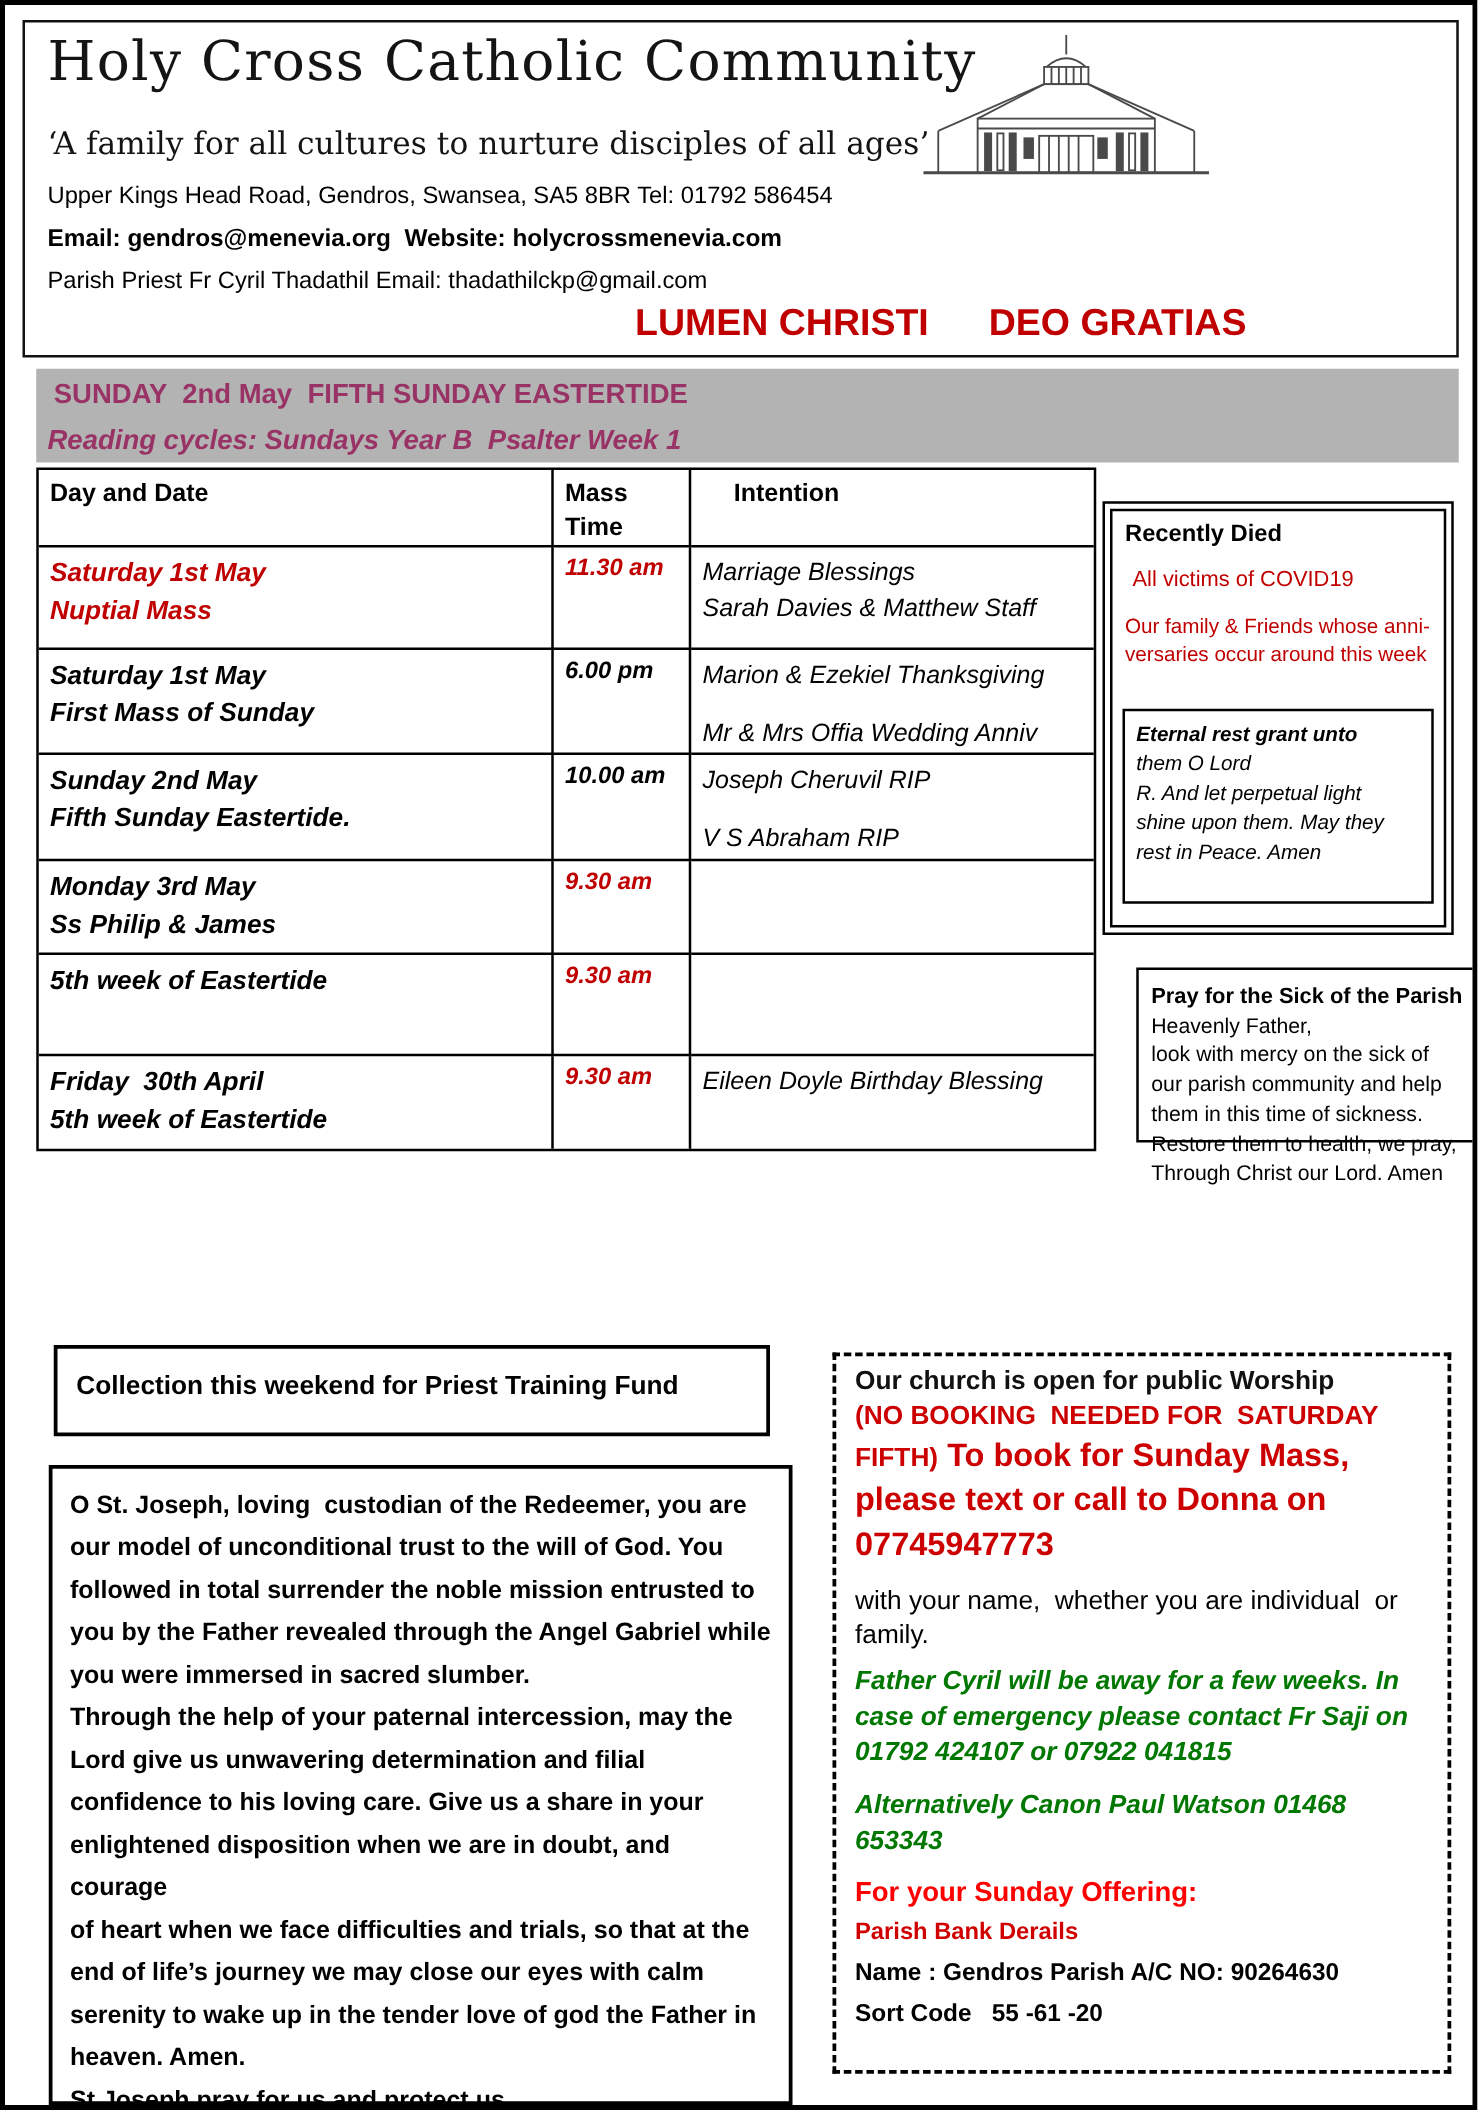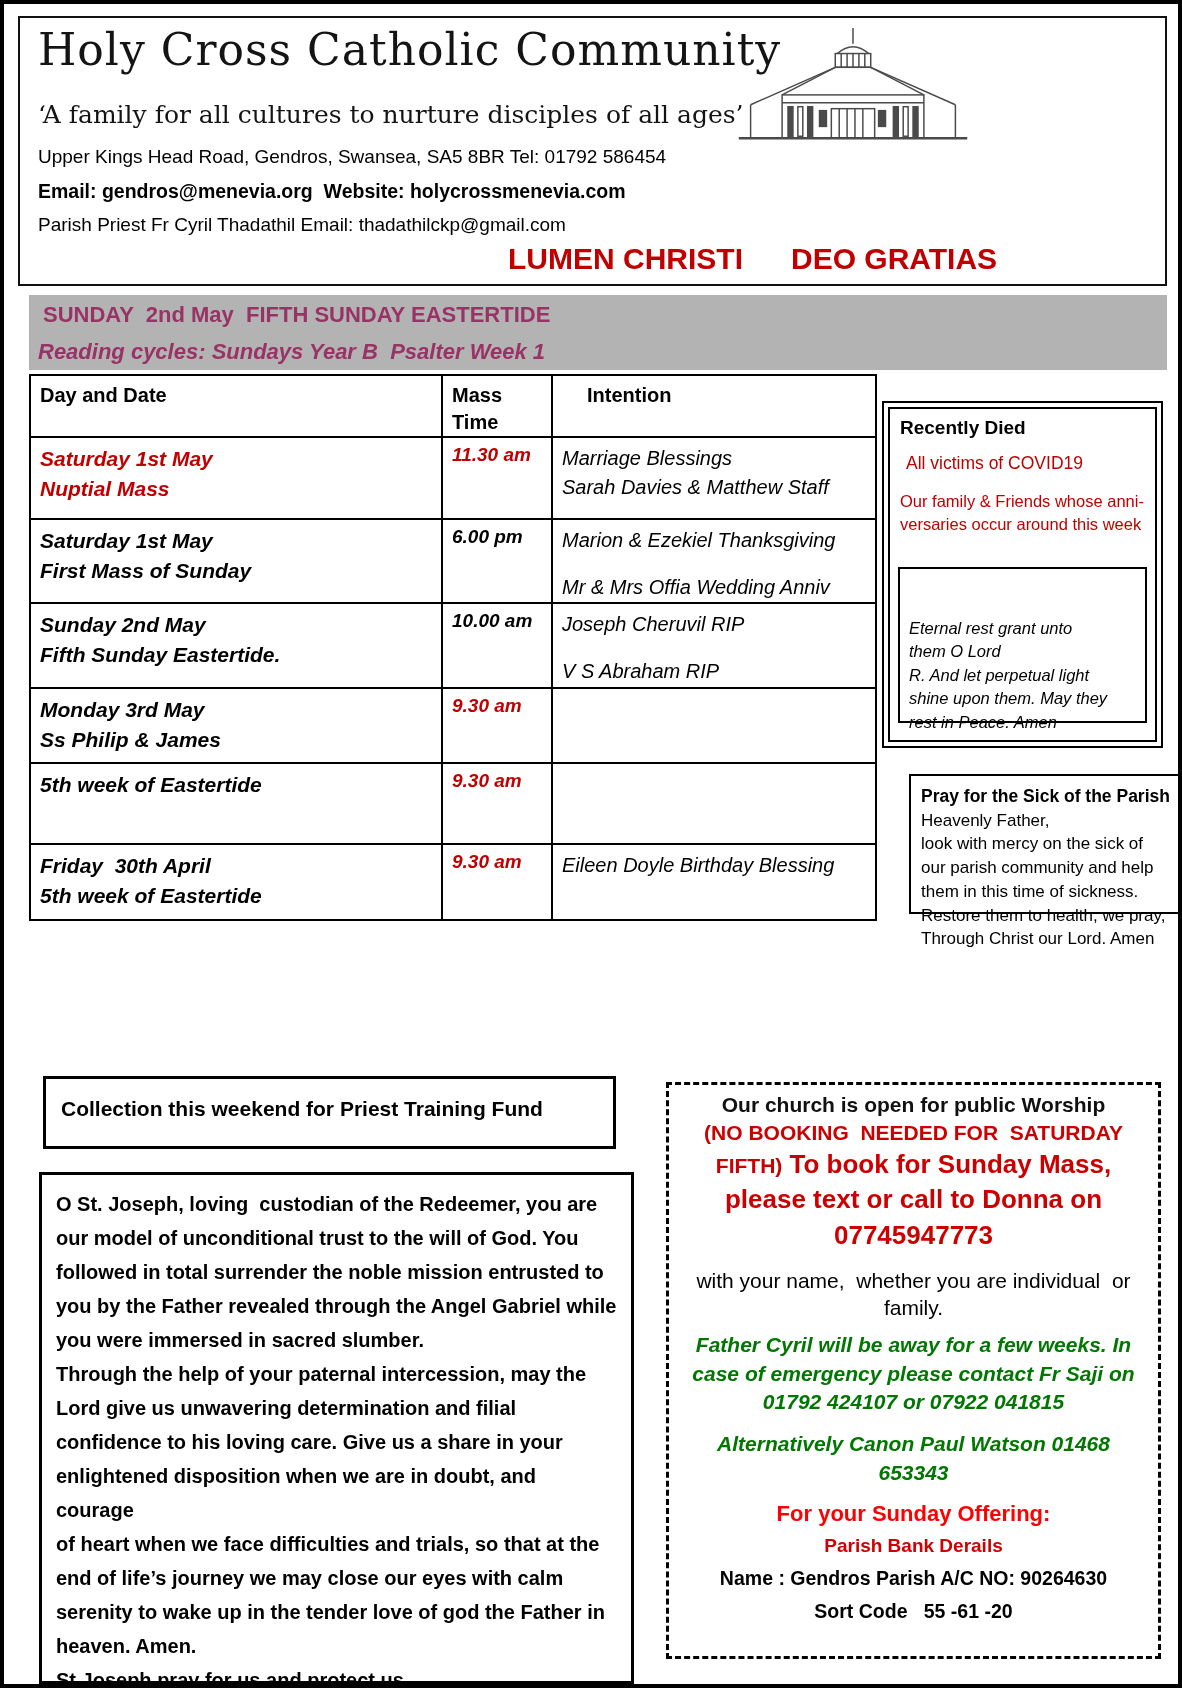--- a/index.html
+++ b/index.html
@@ -48,37 +48,37 @@
   .died-outer{position:absolute;left:878px;top:397px;width:281px;height:347px;
     border:2px solid #000;box-sizing:border-box;padding:4px;}
   .died-inner{border:2px solid #000;box-sizing:border-box;width:100%;height:100%;
     padding:8px 10px;position:relative;}
   .died-title{font-weight:bold;font-size:19px;}
   .died-covid{color:#c00000;font-size:17.5px;margin:14px 0 0 6px;}
   .died-anni{color:#c00000;font-size:16.5px;line-height:1.4;margin-top:16px;white-space:pre-line;}
   .eternal-box{position:absolute;left:8px;right:8px;top:158px;height:156px;
     border:2px solid #000;box-sizing:border-box;padding:8px 9px;
     font-size:16.5px;font-style:italic;line-height:1.42;}
-  .eternal-title{font-weight:normal;margin-top:40px;}
+  .eternal-title{font-weight:bold;}
   .eternal-body{white-space:pre-line;}
   .sick-box{position:absolute;left:888px;top:770px;width:284px;height:140px;
     border:2px solid #000;box-sizing:border-box;padding:8px 10px;font-size:17px;line-height:1.4;margin-left:17px;}
   .sick-title{font-weight:bold;font-size:17.5px;}
   .sick-body{white-space:pre-line;}
   
   .collection-box{position:absolute;left:39px;top:1072px;width:573px;height:73px;
     border:3px solid #000;box-sizing:border-box;padding:18px 15px 0 15px;
     font-weight:bold;font-size:21px;}
   .joseph-box{position:absolute;left:35px;top:1168px;width:595px;height:512px;
     border:3px solid #000;box-sizing:border-box;padding:12px 14px;
     font-weight:bold;font-size:20px;line-height:34px;white-space:pre-wrap;}
   
   .notice-box{position:absolute;left:662px;top:1078px;width:495px;height:577px;
     border:3px dashed #000;box-sizing:border-box;padding:8px 15px;}
-  .notice-box p{margin:0 0 14px 0;text-align:center;}
+  .notice-box p{margin:0 0 14px 0;}
   .nb-open{font-weight:bold;font-size:21px;color:#111;margin-bottom:2px !important;}
   .nb-booking{color:#cc0000;font-weight:bold;line-height:1.35;}
   .nb-booking .small{font-size:21px;}
   .nb-booking .big{font-size:26px;}
   .nb-name{font-size:21px;line-height:1.3;margin-bottom:10px !important;white-space:pre-wrap;}
   .nb-green{color:#007700;font-weight:bold;font-style:italic;font-size:21px;line-height:1.35;}
   .nb-offering{color:#ff0000;font-weight:bold;font-size:22px;margin-bottom:8px !important;}
   .nb-bank{color:#d10000;font-weight:bold;font-size:19px;margin-bottom:10px !important;}
   .nb-acct,.nb-sort{font-weight:bold;font-size:19.5px;margin-bottom:10px !important;white-space:pre-wrap;}
 </style>

